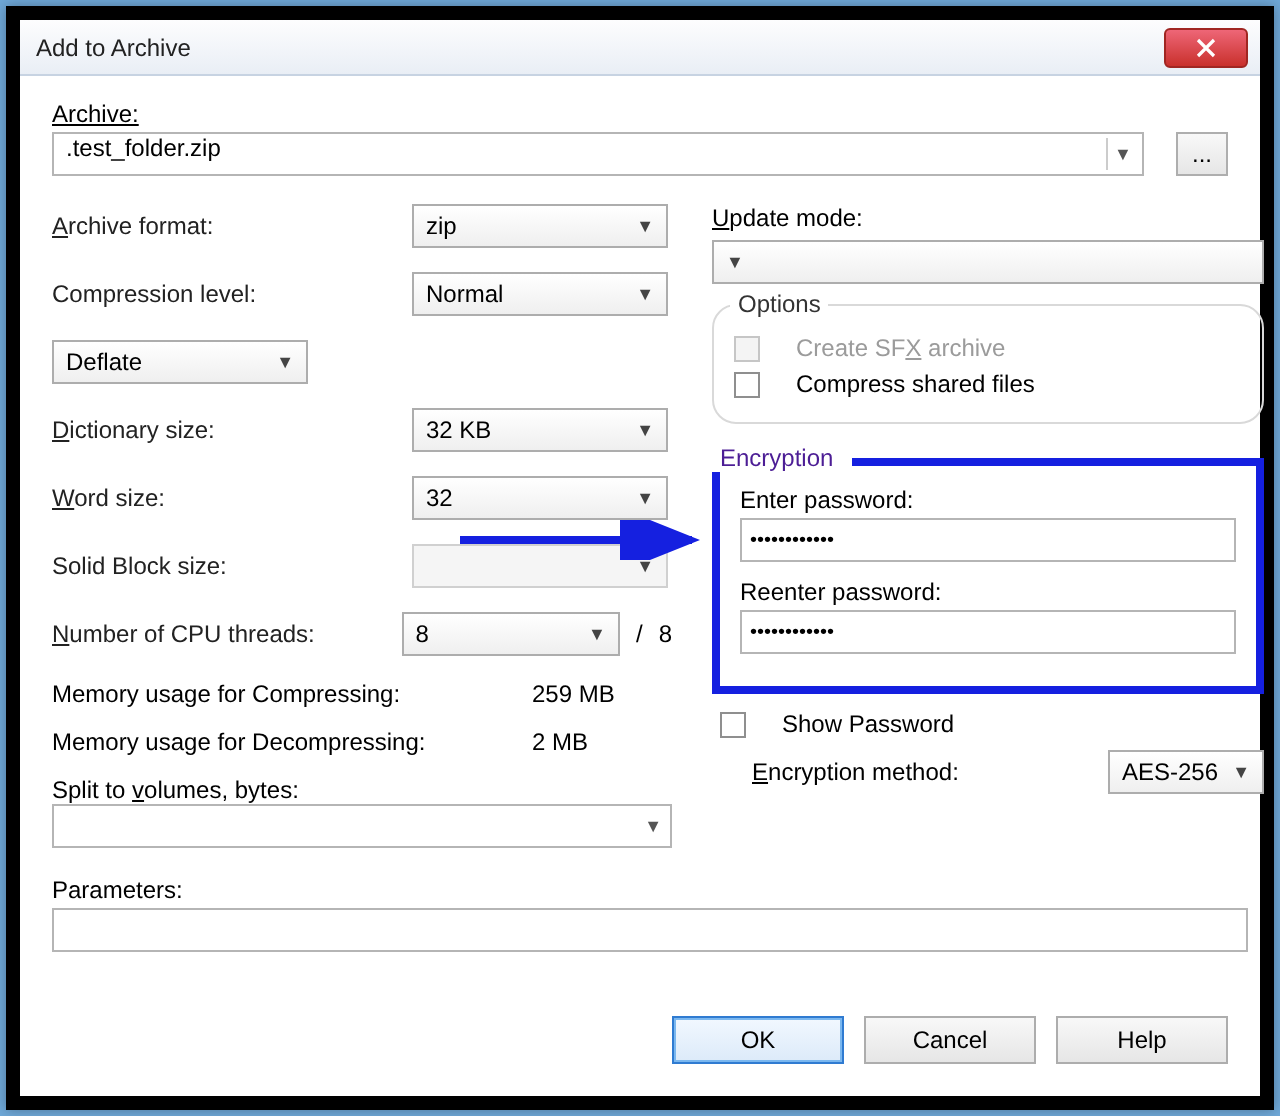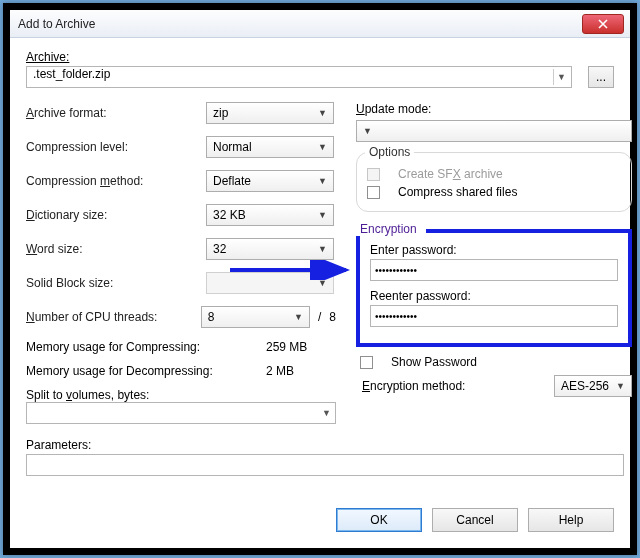--- a/index.html
+++ b/index.html
@@ -83,21 +83,20 @@
             </div>
         </div>
         <div class="row">
           <span class="lbl">Compression level:</span>
           <div class="select">
               <span>Normal</span>
               <span class="arrow">▼</span>
             </div>
         </div>
         <div class="row">
-          <span class="lbl"><span>Compression </span><span class="underline">m</span><span>ethod:</span></span>
           <div class="select">
               <span>Deflate</span>
               <span class="arrow">▼</span>
             </div>
         </div>
         <div class="row">
           <span class="lbl"><span class="underline">D</span><span>ictionary size:</span></span>
           <div class="select">
               <span>32 KB</span>
               <span class="arrow">▼</span>
@@ -171,21 +170,21 @@
           <div class="enc-group">
             <div class="enc-label">Enter password:</div>
             <input class="pw-input" type="text" value="••••••••••••" style="">
             <div class="enc-label">Reenter password:</div>
             <input class="pw-input" type="text" value="••••••••••••" style="">
           </div>
           <div class="chk-row" style="margin-left:4px;">
             <div class="chk"></div>
             <span>Show Password</span>
           </div>
-          <div class="enc-method-row" style="margin-left:6px;">
+          <div class="enc-method-row" style="margin-left:20px;">
             <span class="lbl2"><span class="underline">E</span><span>ncryption method:</span></span>
             <div class="select enc">
                 <span>AES-256</span>
                 <span class="arrow">▼</span>
               </div>
           </div>
         </div>
       </div>
     </div>
 

